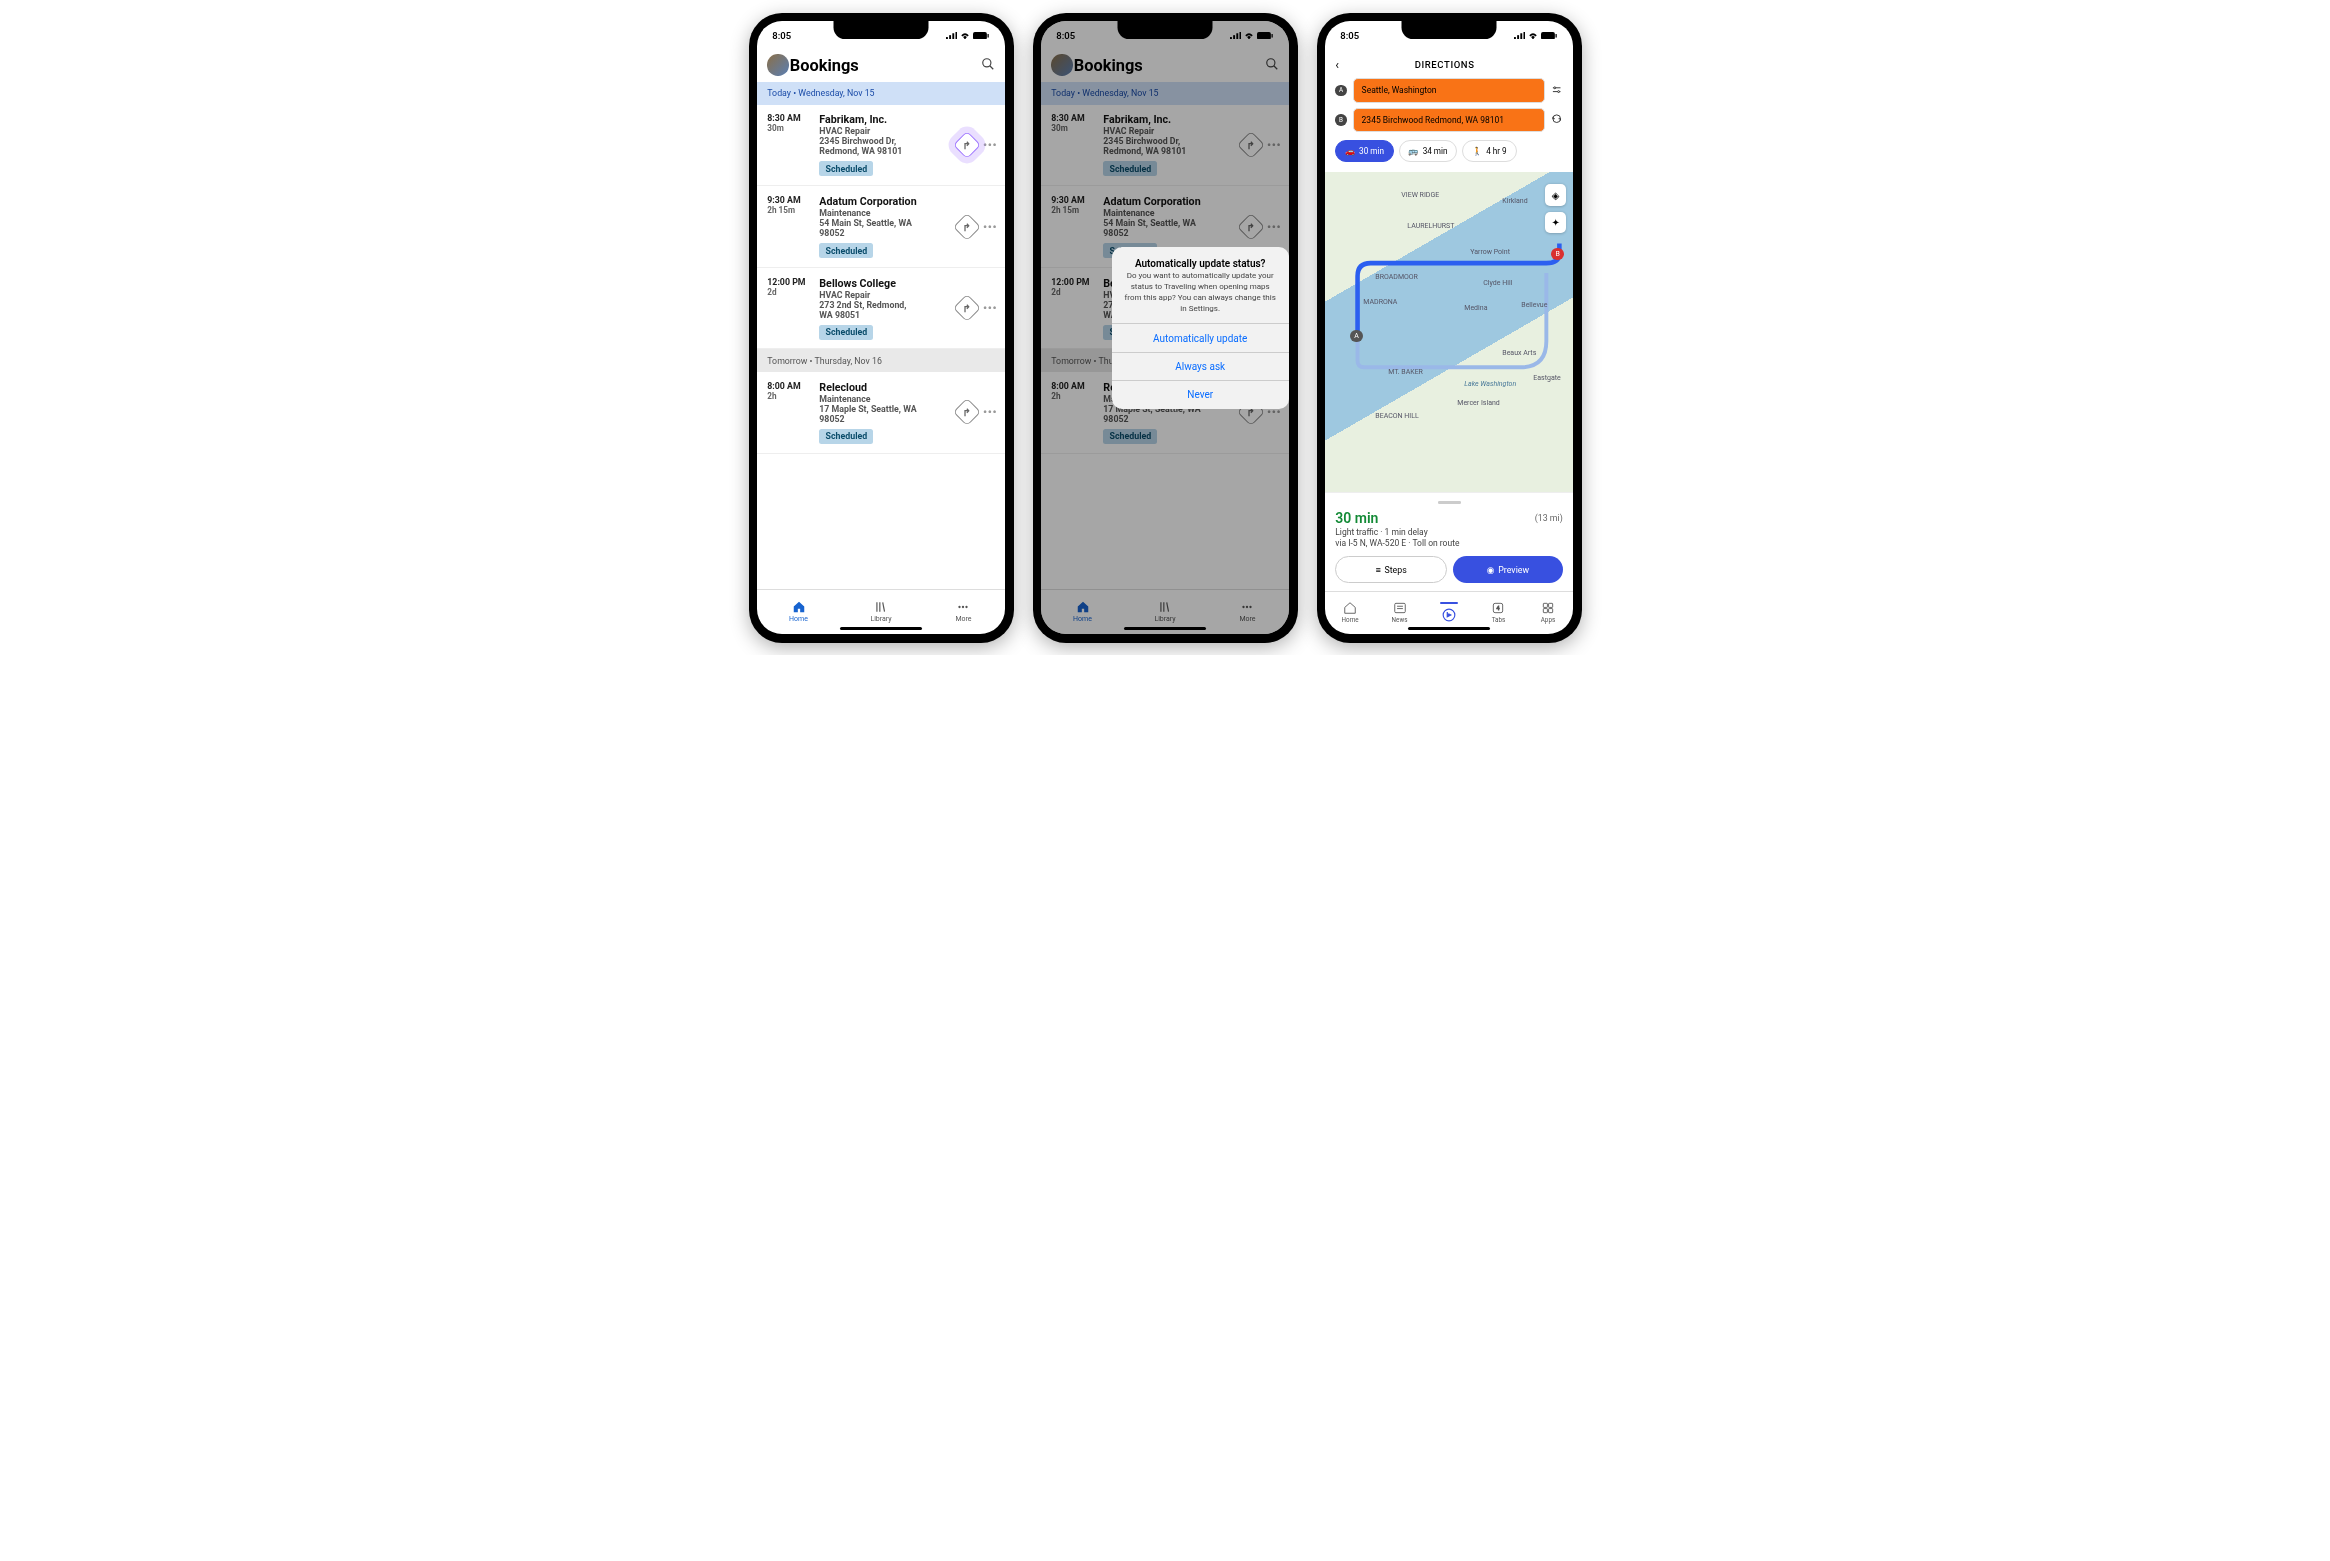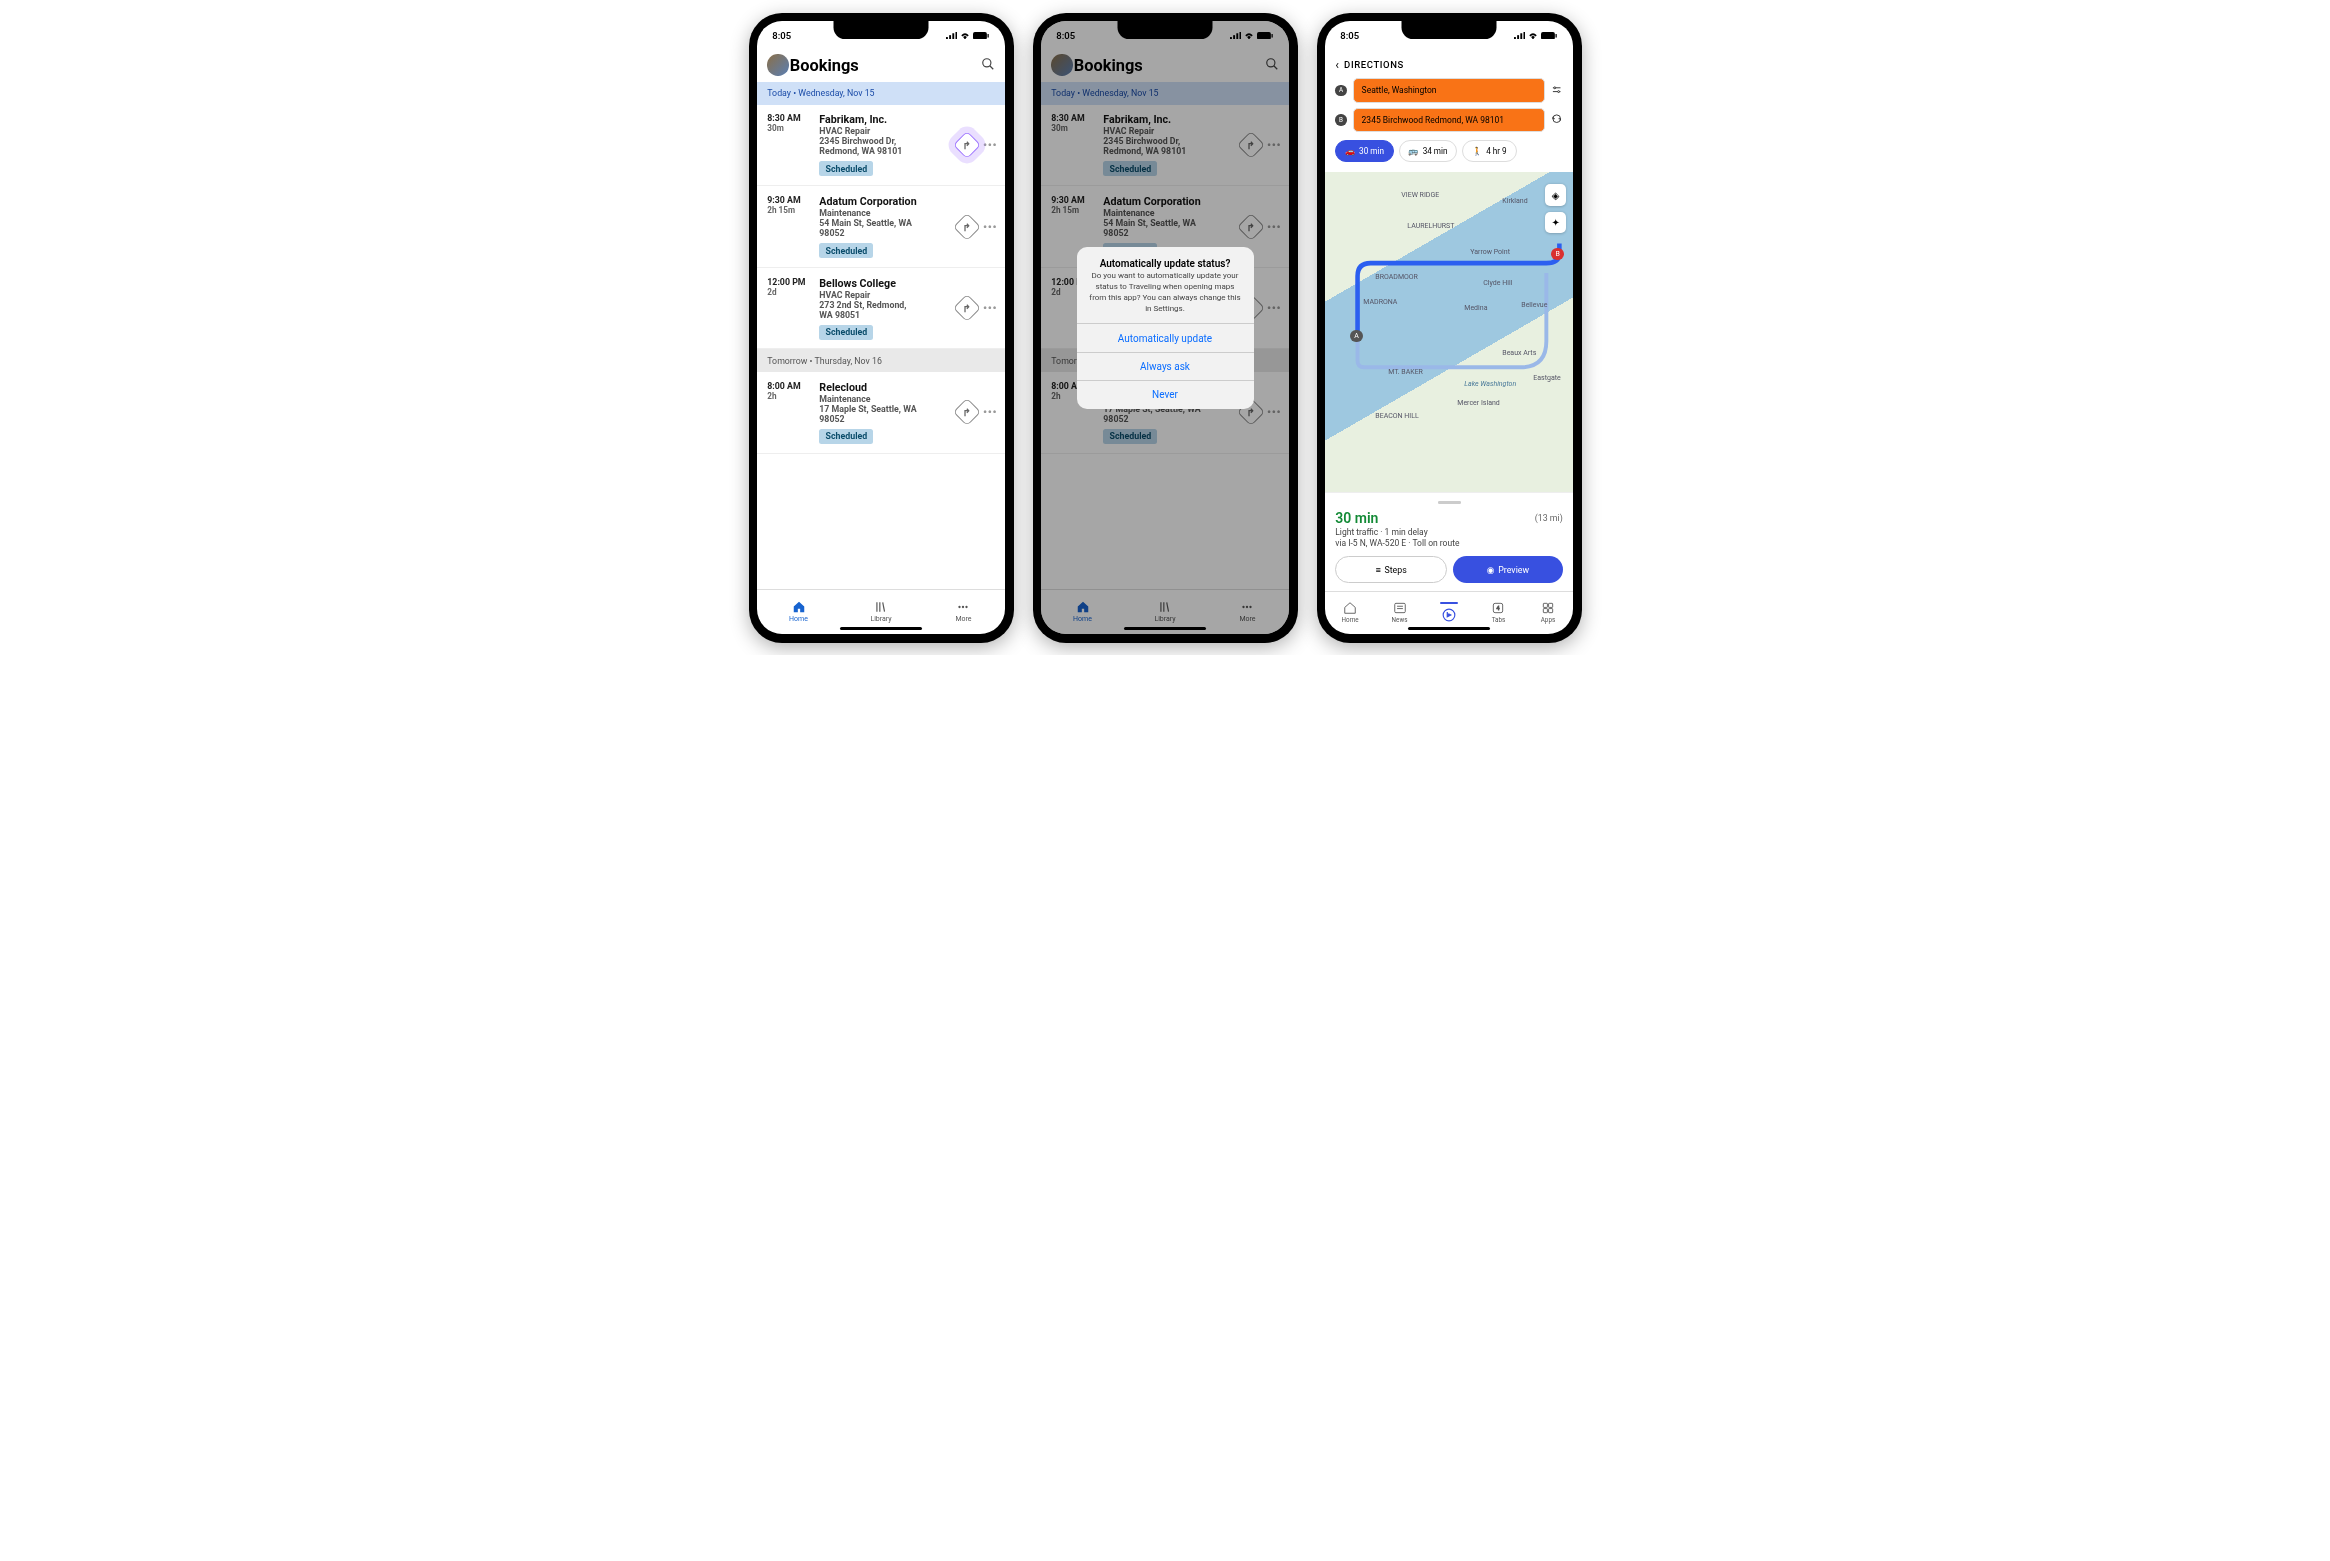--- a/index.html
+++ b/index.html
@@ -30,31 +30,31 @@
   .dir-icon { width:20px; height:20px; border:0.9px solid #888; border-radius:5px; transform: rotate(45deg); display:flex; align-items:center; justify-content:center; }
   .dir-icon span { transform: rotate(-45deg); font-size: 10px; color:#666; }
   .dir-icon.glow { border-color: #9b70ff; box-shadow: 0 0 0 6.3px rgba(173,128,255,.25); }
   .more-dots { color:#999; font-size:11.4px; letter-spacing:0.6px; padding: 0 5px; }
   .tabbar { height: 45px; border-top: 0.6px solid #ddd; display:flex; }
   .tab { flex:1; display:flex; flex-direction:column; align-items:center; justify-content:center; gap:1.3px; font-size:7px; color:#555; }
   .tab.active { color:#1763cf; }
   .tab svg { width:14px; height:14px; }
   .home-ind { position:absolute; bottom:3.8px; left:50%; transform:translateX(-50%); width:82px; height:3.2px; background:#000; border-radius:1.9px; }
   
-  .overlay { position:absolute; inset:0; background:rgba(0,0,0,.35); display:flex; align-items:center; justify-content:center; z-index:50; border-radius:25px; }
+  .overlay { position:absolute; inset:0; background:rgba(0,0,0,.35); display:flex; align-items:center; justify-content:flex-end; z-index:50; border-radius:25px; }
   .alert { width: 177px; background: #f2f2f2; border-radius: 10px; overflow:hidden; }
   .alert-head { padding: 11.4px 10px 8.8px; text-align:center; }
   .alert-title { font-weight:600; font-size:10px; margin-bottom:2.5px; }
   .alert-msg { font-size:8px; color:#444; line-height:1.35; }
   .alert-btn { border-top:0.6px solid #ccc; padding:8.2px; text-align:center; color:#0a6dff; font-size:10px; }
   
   .map-header { padding: 5px 10px; }
   .back-row { display:flex; align-items:center; gap:5px; padding: 2.5px 0 6.3px; }
   .back-row .back { font-size:12.6px; }
-  .back-row .dtitle { flex:1; text-align:left; font-size:9.5px; font-weight:500; letter-spacing:0.6px; }
+  .back-row .dtitle { flex:1; text-align:center; font-size:9.5px; font-weight:500; letter-spacing:0.6px; }
   .loc-row { display:flex; align-items:center; gap:6.3px; margin-bottom:5px; }
   .loc-pin { width:11.4px; height:11.4px; border-radius:5.7px; background:#444; color:#fff; font-size:6.3px; display:flex; align-items:center; justify-content:center; }
   .loc-input { flex:1; border:0.6px solid #ddd; border-radius:5px; padding:6.3px 7.6px; font-size:8.5px; background:#f97316; }
   .loc-action svg { width:11.4px; height:11.4px; }
   .mode-row { display:flex; gap:5px; padding:2.5px 0 5px; }
   .mode-pill { border:0.6px solid #ddd; border-radius:12.6px; padding:5px 8.8px; font-size:8.2px; display:flex; align-items:center; gap:3.8px; }
   .mode-pill.active { background:#3850e0; color:#fff; border-color:#3850e0; }
   .map-area { flex:1; background: linear-gradient(150deg,#e8f0e0 0%,#e8f0e0 28%,#9ec8e0 28%,#9ec8e0 58%,#e8f0e0 58%); position:relative; }
   .map-area .route { position:absolute; inset:0; }
   .map-btn { position:absolute; right:6.3px; width:21.4px; height:21.4px; background:#fff; border-radius:5px; display:flex; align-items:center; justify-content:center; box-shadow:0 0.6px 2.5px rgba(0,0,0,.2); }

